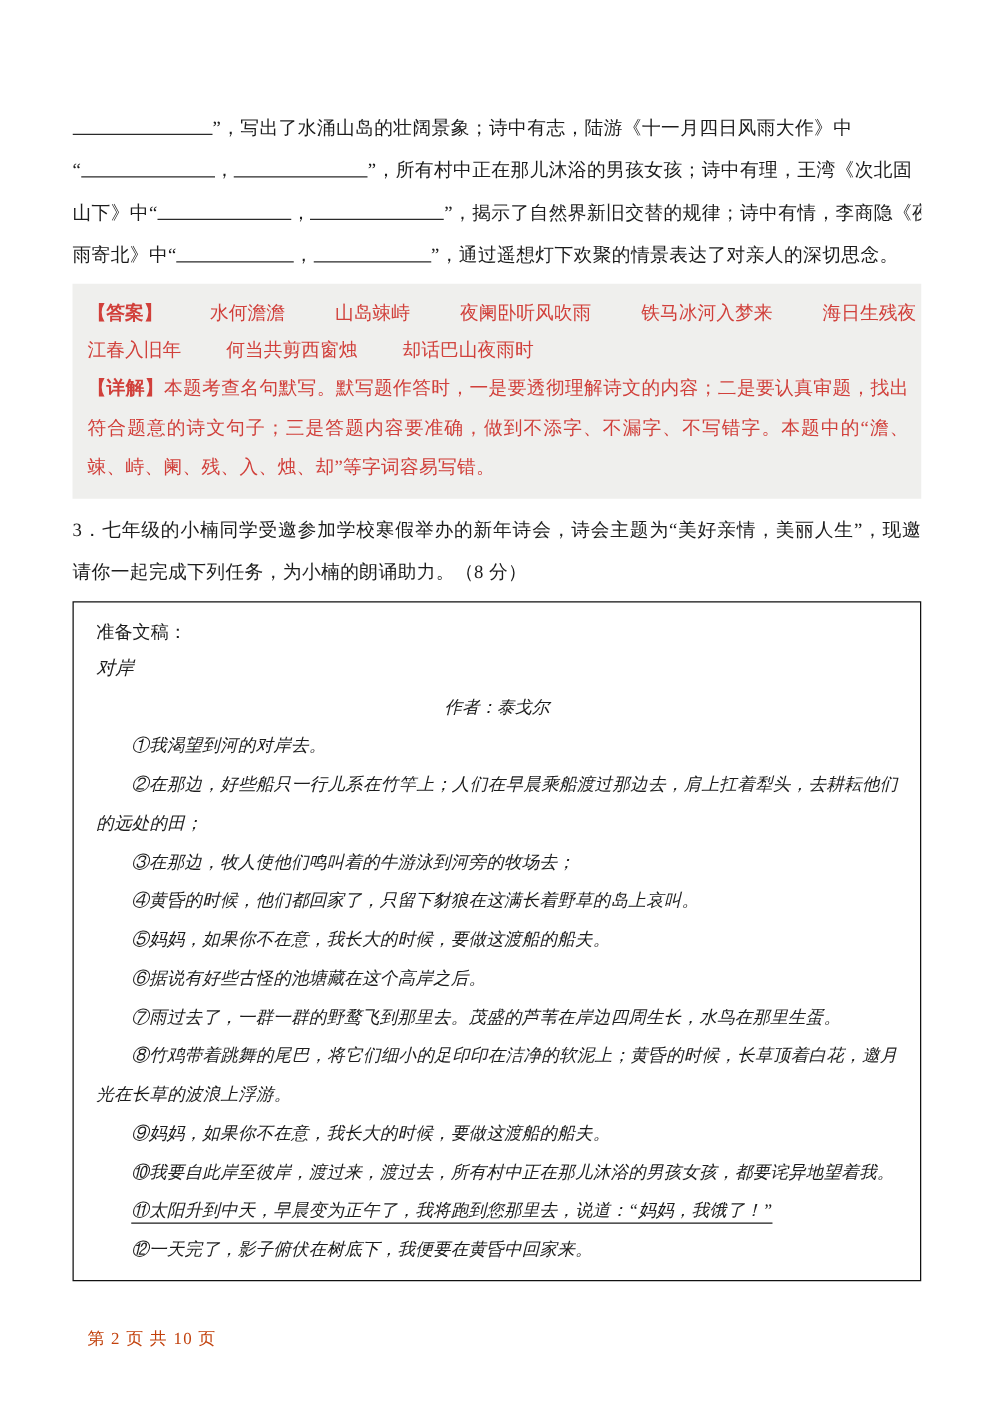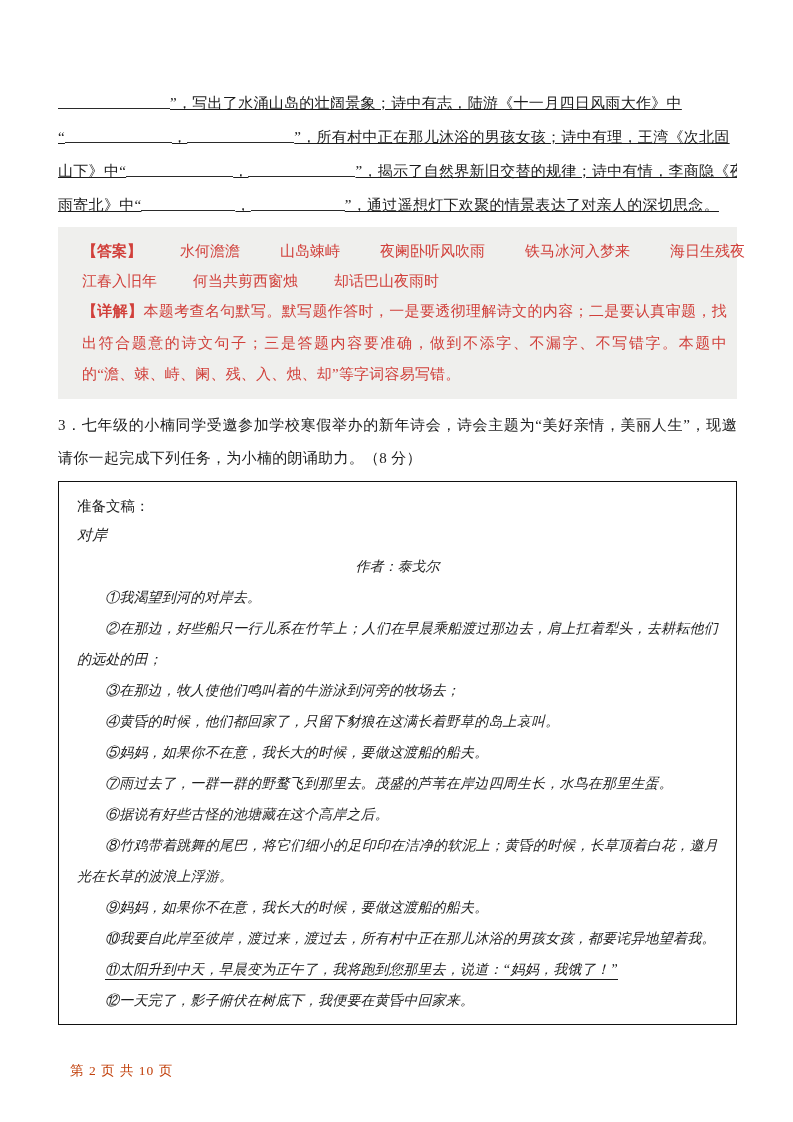--- a/index.html
+++ b/index.html
@@ -20,37 +20,36 @@
     right: 56px;
     top: 86px;
   }
   
   .intro-line {
     font-size: 15px;
     line-height: 34px;
     white-space: nowrap;
     overflow: hidden;
     letter-spacing: 0.3px;
-    text-decoration: underline;
   }
   .blank {
     display: inline-block;
     height: 14px;
     border-bottom: 1px solid #2a2a2a;
     vertical-align: baseline;
     margin-bottom: -1px;
   }
   .blank.w1 { width: 112px; }
   .blank.w2 { width: 107px; }
   .blank.w3 { width: 94px; }
   
   .answer-block {
     margin-top: 5px;
     background: #efefed;
-    padding: 9px 10px 8px 24px;
+    padding: 9px 10px 8px 12px;
     color: #d1403b;
   }
   .answer-row {
     font-size: 15px;
     line-height: 30px;
     white-space: nowrap;
   }
   .answer-label { font-weight: bold; margin-right: 38px; }
   .answer-item { margin-right: 40px; }
   .answer-item:last-child { margin-right: 0; }
@@ -143,22 +142,22 @@
 
     <div class="poem-box">
       <div class="poem-heading">准备文稿：</div>
       <div class="poem-title">对岸</div>
       <div class="poem-author">作者：泰戈尔</div>
       <p class="poem-stanza"><span>①</span><span>我渴望到河的对岸去。</span></p>
       <p class="poem-stanza"><span>②</span><span>在那边，好些船只一行儿系在竹竿上；人们在早晨乘船渡过那边去，肩上扛着犁头，去耕耘他们的远处的田；</span></p>
       <p class="poem-stanza"><span>③</span><span>在那边，牧人使他们鸣叫着的牛游泳到河旁的牧场去；</span></p>
       <p class="poem-stanza"><span>④</span><span>黄昏的时候，他们都回家了，只留下豺狼在这满长着野草的岛上哀叫。</span></p>
       <p class="poem-stanza"><span>⑤</span><span>妈妈，如果你不在意，我长大的时候，要做这渡船的船夫。</span></p>
+      <p class="poem-stanza"><span>⑥</span><span>据说有好些古怪的池塘藏在这个高岸之后。</span></p>
       <p class="poem-stanza"><span>⑦</span><span>雨过去了，一群一群的野鹜飞到那里去。茂盛的芦苇在岸边四周生长，水鸟在那里生蛋。</span></p>
-      <p class="poem-stanza"><span>⑥</span><span>据说有好些古怪的池塘藏在这个高岸之后。</span></p>
       <p class="poem-stanza"><span>⑧</span><span>竹鸡带着跳舞的尾巴，将它们细小的足印印在洁净的软泥上；黄昏的时候，长草顶着白花，邀月光在长草的波浪上浮游。</span></p>
       <p class="poem-stanza"><span>⑨</span><span>妈妈，如果你不在意，我长大的时候，要做这渡船的船夫。</span></p>
       <p class="poem-stanza"><span>⑩</span><span>我要自此岸至彼岸，渡过来，渡过去，所有村中正在那儿沐浴的男孩女孩，都要诧异地望着我。</span></p>
       <p class="poem-stanza underlined"><span>⑪</span><span>太阳升到中天，早晨变为正午了，我将跑到您那里去，说道：“妈妈，我饿了！”</span></p>
       <p class="poem-stanza"><span>⑫</span><span>一天完了，影子俯伏在树底下，我便要在黄昏中回家来。</span></p>
     </div>
 
   </div>
 
   <div class="footer">第 2 页 共 10 页</div>

